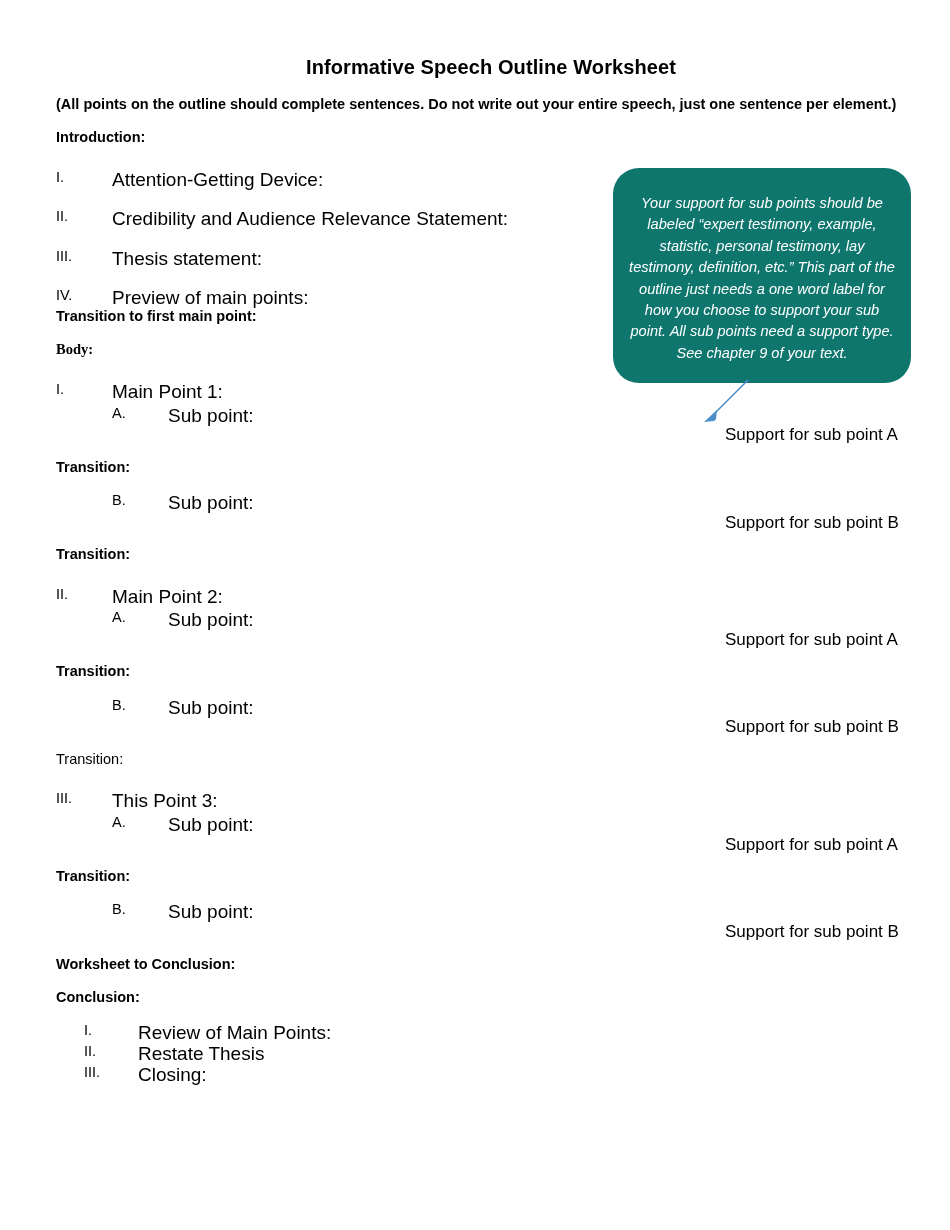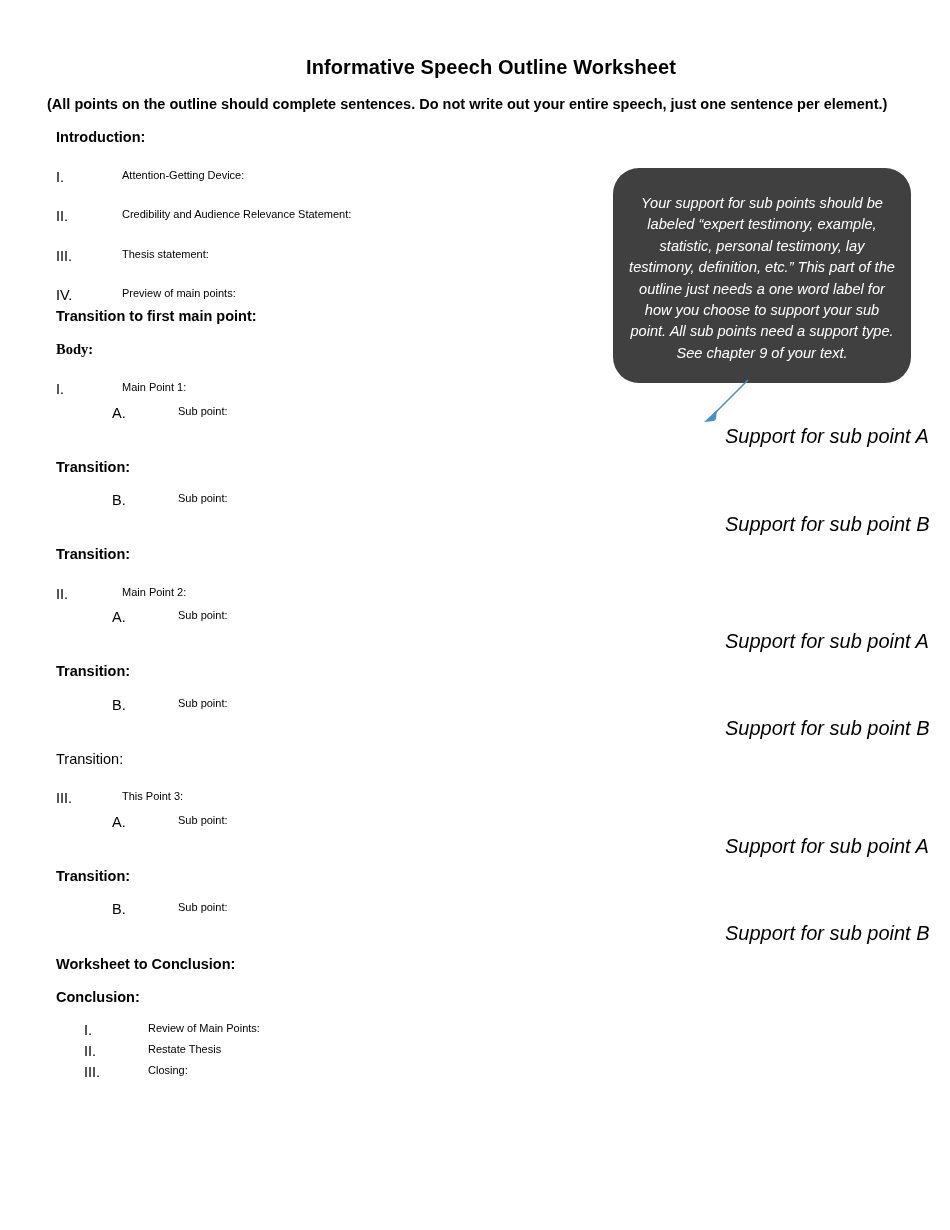--- a/index.html
+++ b/index.html
@@ -44,33 +44,32 @@
   .bold   { font-weight: bold; }
 
   
   .num {
     position: absolute;
     font-size: 14.5px;
     white-space: pre;
   }
   .txt {
     position: absolute;
-    font-size: 11px;
+    font-size: 19px;
     white-space: pre;
-    margin-left: 10px;
   }
 
   
   .callout {
     position: absolute;
     left: 613px;
     top: 168px;
     width: 298px;
     height: 215px;
-    background: #404040;
+    background: #0f766e;
     border-radius: 26px;
     box-sizing: border-box;
     padding: 16px 14px 10px 14px;
     display: flex;
     align-items: center;
     justify-content: center;
   }
   .callout-text {
     color: #ffffff;
     font-style: italic;
@@ -86,33 +85,32 @@
     left: 690px;
     top: 378px;
     width: 70px;
     height: 50px;
     overflow: visible;
   }
 
   
   .support {
     position: absolute;
-    font-size: 20px;
-    font-style: italic;
+    font-size: 17px;
     white-space: pre;
   }
 </style>
 </head>
 <body>
 
 <div class="page">
 
   <div class="doc-title">Informative Speech Outline Worksheet</div>
 
-  <div class="line bold" style="left:47px; top:96px;text-align:center;">(All points on the outline should complete sentences. Do not write out your entire speech, just one sentence per element.)</div>
+  <div class="line bold" style="left:56px; top:96px;text-align:center;">(All points on the outline should complete sentences. Do not write out your entire speech, just one sentence per element.)</div>
 
   <div class="line bold" style="left:56px; top:129px;">Introduction:</div>
 
   <div class="num" style="left:56px; top:169px;">I.</div>
   <div class="txt" style="left:112px; top:169px;">Attention-Getting Device:</div>
 
   <div class="num" style="left:56px; top:208px;">II.</div>
   <div class="txt" style="left:112px; top:208px;">Credibility and Audience Relevance Statement:</div>
 
   <div class="num" style="left:56px; top:248px;">III.</div>

